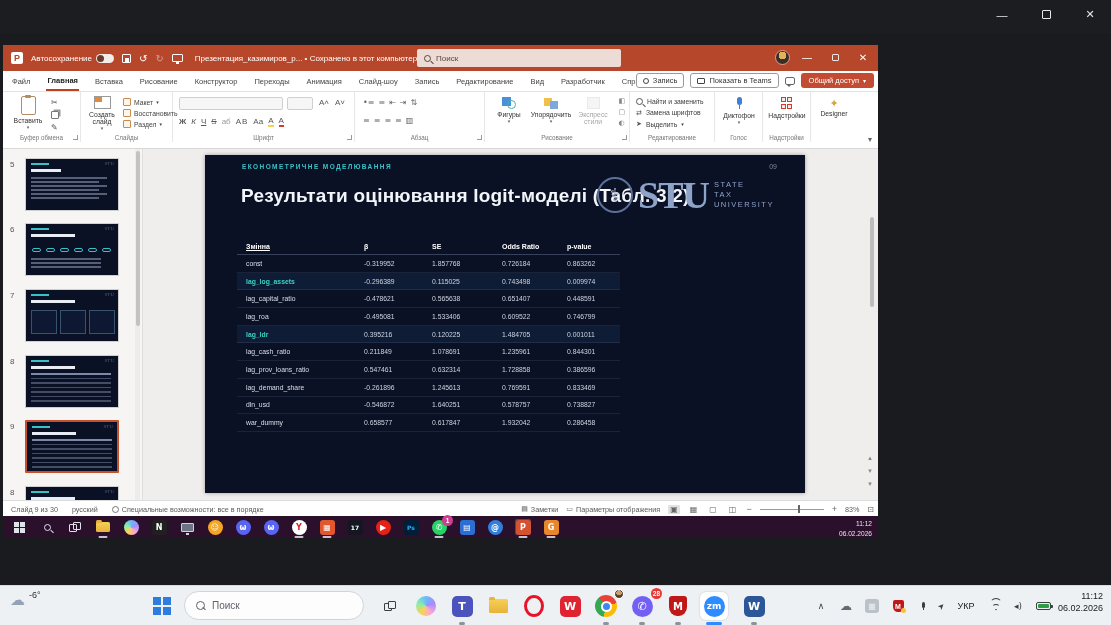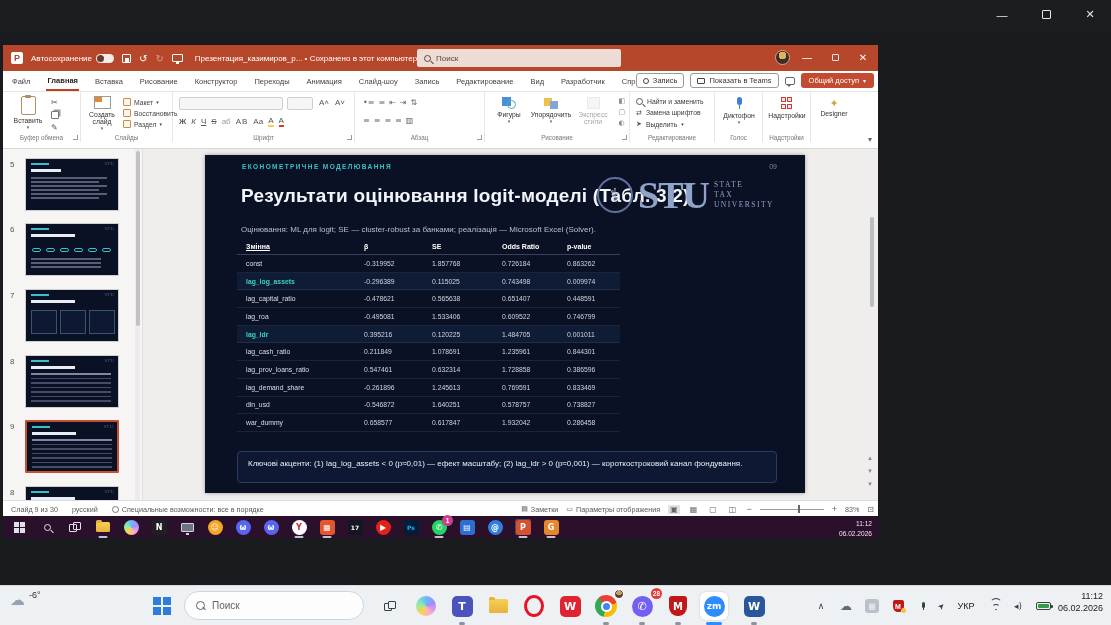--- a/index.html
+++ b/index.html
@@ -83,21 +83,21 @@
   #thumb-scroll i{position:absolute;left:.5px;top:2px;width:4px;height:175px;background:#c2c2c2;border-radius:2px;}
   #editor{left:140px;top:0;width:735px;height:351px;background:#efeeed;}
   
   #slide{left:62px;top:6px;width:600px;height:338px;background:#0b1124;box-shadow:0 0 4px rgba(0,0,0,.35);}
   #kicker{left:37px;top:8px;font-size:6.5px;letter-spacing:1.4px;color:#39c1c7;font-weight:bold;}
   #pagenum{right:28px;top:8px;font-size:7px;color:#7e8698;}
   #slidetitle{left:36px;top:30px;font-size:19px;font-weight:bold;color:#f2f5fa;letter-spacing:.2px;}
   #logo{left:392px;top:16px;width:190px;height:48px;display:flex;align-items:center;gap:5px;}
   .emb{width:36px;height:36px;border:2px solid #5c6f99;border-radius:50%;display:flex;align-items:center;justify-content:center;color:#a7b3d2;font-size:19px;}
   .stu{font-family:"Liberation Serif",serif;font-size:38px;font-weight:bold;color:#8fa3c8;line-height:1;letter-spacing:-1px;}
-  .stu-lines{font-family:Liberation Serif, serif;font-size:7.5px;color:#8fa3c8;letter-spacing:1.5px;line-height:1.35;}
+  .stu-lines{font-family:Liberation Sans, sans-serif;font-size:7.5px;color:#8fa3c8;letter-spacing:1.5px;line-height:1.35;}
   #subtitle{left:36px;top:70px;font-size:8px;color:#b6bfce;}
   #logit-table{left:32px;top:84px;width:383px;}
   .trow{display:grid;grid-template-columns:125px 68px 70px 65px 55px;align-items:center;height:17.7px;border-bottom:1px solid rgba(140,160,200,.13);}
   .trow.thead{height:16px;border-bottom:1px solid rgba(160,180,220,.3);}
   .trow.hl{background:rgba(62,130,210,.10);}
   .tcell{font-size:6.8px;color:#ccd3e0;padding-left:2px;}
   .tcell.name{padding-left:9px;color:#d9dfea;}
   .trow.hl .tcell.name{color:#3bd4c2;font-weight:bold;}
   .thead .tcell{color:#fff;font-weight:bold;font-size:7px;}
   .thead .tcell.name{text-decoration:underline;}
@@ -502,21 +502,20 @@
       <div class="abs" id="editor">
         <div class="abs" id="slide">
           <div class="abs" id="kicker">ЕКОНОМЕТРИЧНЕ МОДЕЛЮВАННЯ</div>
           <div class="abs" id="pagenum">09</div>
           <div class="abs" id="slidetitle">Результати оцінювання logit-моделі (Табл. 3.2)</div>
           <div class="abs" id="logo">
             <span class="emb dj">⚕</span>
             <span class="stu">STU</span>
             <span class="stu-lines"><span>STATE</span><br><span>TAX</span><br><span>UNIVERSITY</span></span>
           </div>
-          <div class="abs" id="subtitle">Оцінювання: ML для logit; SE — cluster-robust за банками; реалізація — Microsoft Excel (Solver).</div>
           <div class="abs" id="logit-table">
               <div class="trow thead">
                 <div class="tcell name">Змінна</div>
                 <div class="tcell">β</div>
                 <div class="tcell">SE</div>
                 <div class="tcell">Odds Ratio</div>
                 <div class="tcell">p-value</div>
               </div>
               <div class="trow">
                 <div class="tcell name">const</div>
@@ -582,21 +581,20 @@
                 <div class="tcell">0.738827</div>
               </div>
               <div class="trow">
                 <div class="tcell name">war_dummy</div>
                 <div class="tcell">0.658577</div>
                 <div class="tcell">0.617847</div>
                 <div class="tcell">1.932042</div>
                 <div class="tcell">0.286458</div>
               </div>
             </div>
-          <div class="abs" id="callout">Ключові акценти: (1) lag_log_assets &lt; 0 (p≈0,01) — ефект масштабу; (2) lag_ldr &gt; 0 (p≈0,001) — короткостроковий канал фондування.</div>
         </div>
         <div class="abs" id="ed-scroll">
             <i></i>
           </div>
         <span class="ed-arr dj" style="top:305px;">▴</span>
         <span class="ed-arr dj" style="top:318px;">▾</span>
         <span class="ed-arr dj" style="top:331px;">▾</span>
       </div>
     </div>
 

